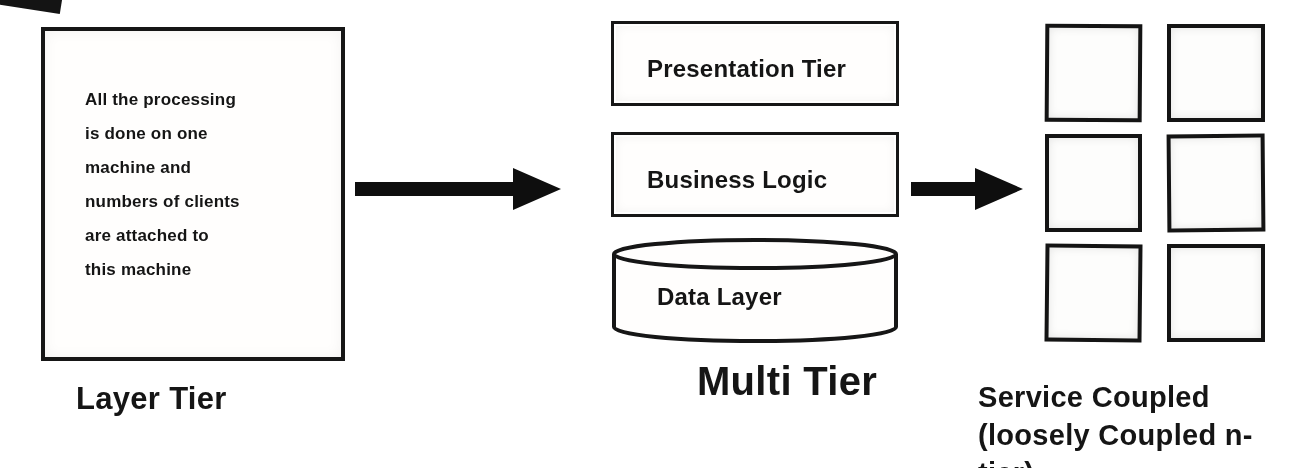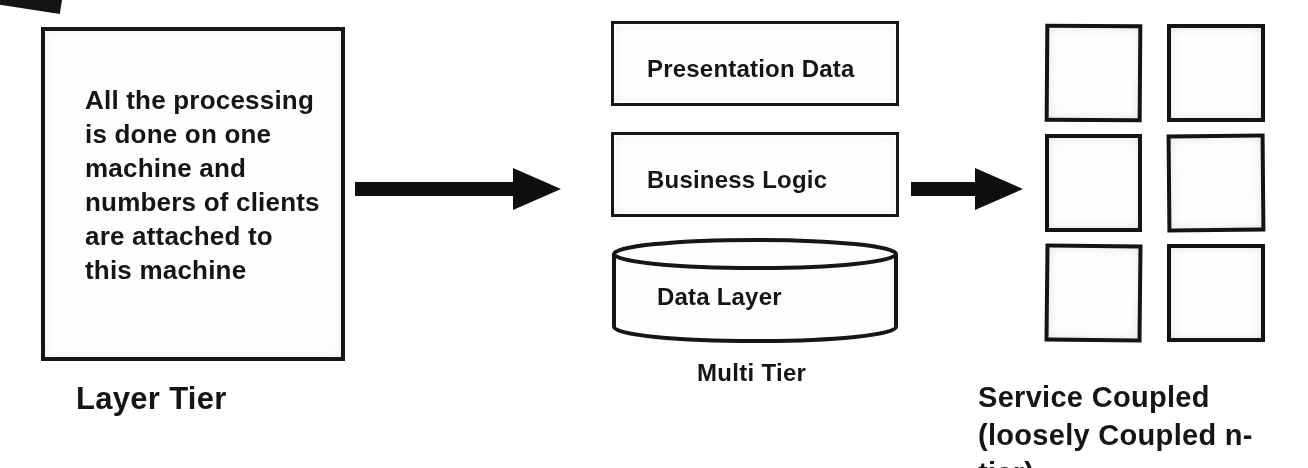--- a/index.html
+++ b/index.html
@@ -28,34 +28,34 @@
     left: 41px; top: 27px;
     width: 304px; height: 334px;
     box-sizing: border-box;
     border: 4px solid #161616;
     background: #fffefd;
     box-shadow: inset 0 0 14px rgba(0,0,0,0.05);
   }
   .single-box .description {
     margin: 0;
     padding: 52px 16px 0 40px;
-    font-size: 26px;
+    font-size: 17px;
     line-height: 34px;
     font-weight: 700;
     white-space: pre-line;
     letter-spacing: 0.2px;
   }
 
   .caption {
     position: absolute;
     font-weight: 700;
     letter-spacing: 0.3px;
   }
   .caption.single { left: 76px; top: 381px; font-size: 31px; }
-  .caption.multi  { left: 697px; top: 359px; font-size: 24px; }
+  .caption.multi  { left: 697px; top: 359px; font-size: 40px; }
   .caption.so     { left: 978px; top: 378px; font-size: 29px; line-height: 38px; }
 
   
   .arrow { position: absolute; }
   .arrow polygon { fill: #0e0e0e; }
   .arrow1 { left: 355px; top: 166px; }
   .arrow2 { left: 911px; top: 166px; }
 
   
   .layer-box {
@@ -122,21 +122,21 @@
 are attached to
 this machine</p>
   </div>
   <div class="caption single">Layer Tier</div>
 
   <svg class="arrow arrow1" width="206" height="46" viewBox="0 0 206 46">
     <polygon points="0,16 158,16 158,2 206,23 158,44 158,30 0,30"></polygon>
   </svg>
 
   <div class="layer-box layer-presentation">
-    <span>Presentation Data</span>
+    <span>Presentation Tier</span>
   </div>
   <div class="layer-box layer-business">
     <span>Business Logic</span>
   </div>
 
   <svg class="cylinder" width="288" height="112" viewBox="0 0 288 112">
     <path d="M 3,17 L 3,90 A 141,14 0 0 0 285,90 L 285,17"></path>
     <ellipse cx="144" cy="17" rx="141" ry="14"></ellipse>
     <text x="46" y="68">Data Layer</text>
   </svg>

